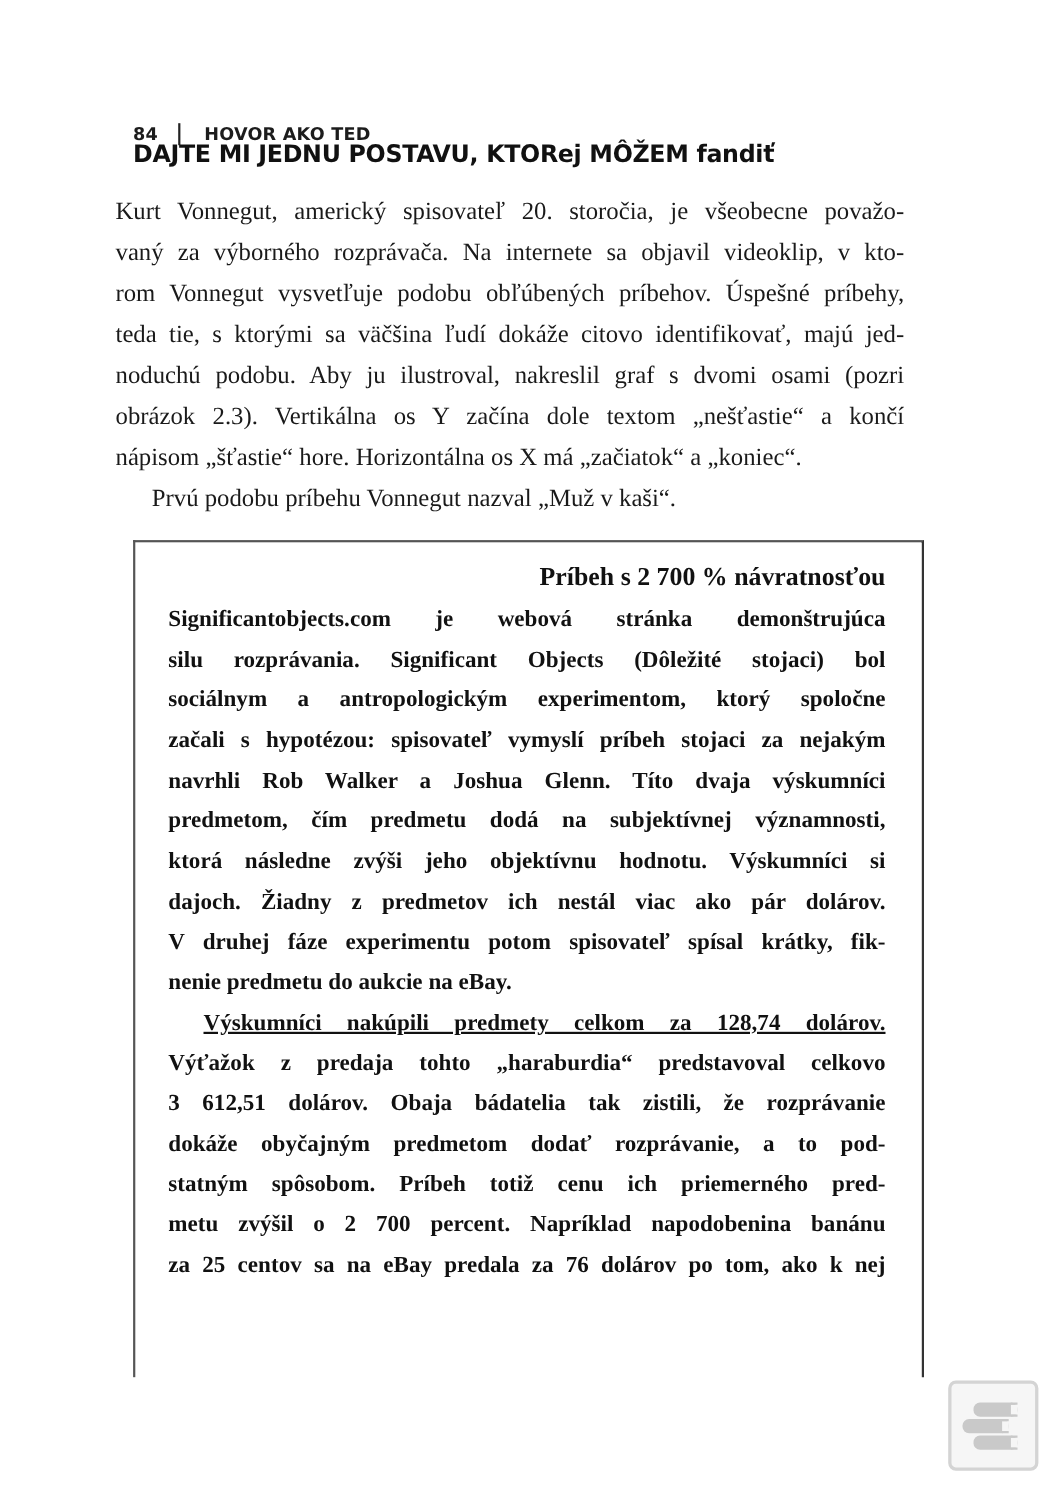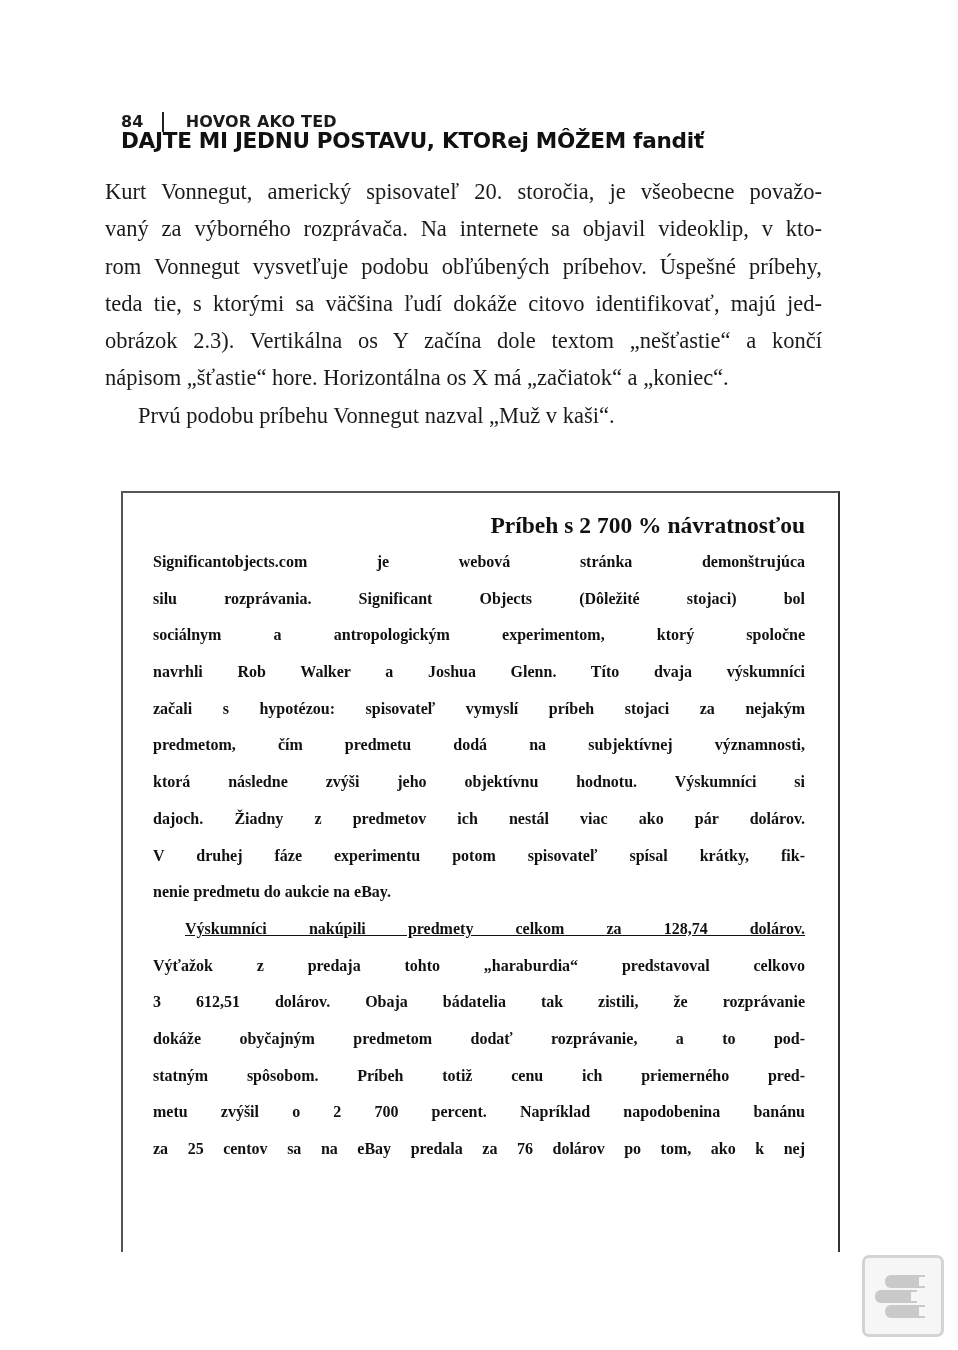--- a/index.html
+++ b/index.html
@@ -99,21 +99,21 @@
       line-height: 38px;
       height: 38px;
       white-space: nowrap;
       text-align: right;
     }
     .sidebar-content .line {
       display: block;
       white-space: nowrap;
       text-align: justify;
       text-align-last: justify;
-      font-size: 16px;
+      font-size: 21px;
       line-height: 36.7px;
       height: 36.7px;
     }
     .sidebar-content .line.last {
       text-align-last: left;
     }
     .sidebar-content .line.indent {
       padding-left: 32px;
       text-decoration: underline;
     }
@@ -143,35 +143,36 @@
   <span class="book-title">HOVOR AKO TED</span>
 </div>
 
 <div class="section-heading">DAJTE MI JEDNU POSTAVU, KTORej MÔŽEM fandiť</div>
 
 <div class="body-text">
   <span class="line">Kurt Vonnegut, americký spisovateľ 20. storočia, je všeobecne považo-</span>
   <span class="line">vaný za výborného rozprávača. Na internete sa objavil videoklip, v kto-</span>
   <span class="line">rom Vonnegut vysvetľuje podobu obľúbených príbehov. Úspešné príbehy,</span>
   <span class="line">teda tie, s ktorými sa väčšina ľudí dokáže citovo identifikovať, majú jed-</span>
+  <span class="line">noduchú podobu. Aby ju ilustroval, nakreslil graf s dvomi osami (pozri</span>
   <span class="line">obrázok 2.3). Vertikálna os Y začína dole textom „nešťastie“ a končí</span>
   <span class="line last">nápisom „šťastie“ hore. Horizontálna os X má „začiatok“ a „koniec“.</span>
   <span class="line indent">Prvú podobu príbehu Vonnegut nazval „Muž v kaši“.</span>
 </div>
 
 <div class="sidebar-box"></div>
 
 <div class="sidebar-content">
   <div class="sidebar-title">Príbeh s 2 700 % návratnosťou</div>
   <div>
     <span class="line">Significantobjects.com je webová stránka demonštrujúca</span>
     <span class="line">silu rozprávania. Significant Objects (Dôležité stojaci) bol</span>
     <span class="line">sociálnym a antropologickým experimentom, ktorý spoločne</span>
+    <span class="line">začali s hypotézou: spisovateľ vymyslí príbeh stojaci za nejakým</span>
     <span class="line">navrhli Rob Walker a Joshua Glenn. Títo dvaja výskumníci</span>
-    <span class="line">začali s hypotézou: spisovateľ vymyslí príbeh stojaci za nejakým</span>
     <span class="line">predmetom, čím predmetu dodá na subjektívnej významnosti,</span>
     <span class="line">ktorá následne zvýši jeho objektívnu hodnotu. Výskumníci si</span>
     <span class="line">dajoch. Žiadny z predmetov ich nestál viac ako pár dolárov.</span>
     <span class="line">V druhej fáze experimentu potom spisovateľ spísal krátky, fik-</span>
     <span class="line last">nenie predmetu do aukcie na eBay.</span>
   </div>
   <div>
     <span class="line indent">Výskumníci nakúpili predmety celkom za 128,74 dolárov.</span>
     <span class="line">Výťažok z predaja tohto „haraburdia“ predstavoval celkovo</span>
     <span class="line">3 612,51 dolárov. Obaja bádatelia tak zistili, že rozprávanie</span>

